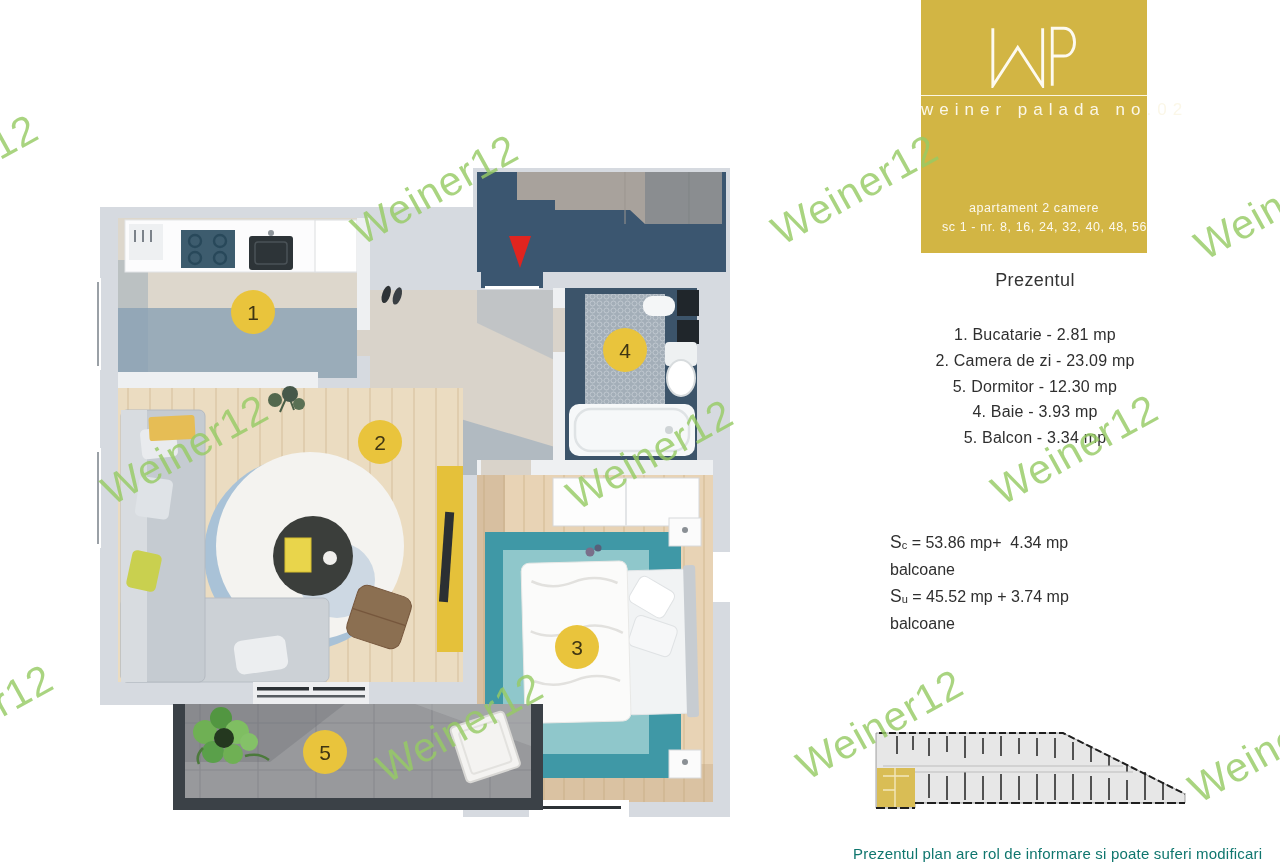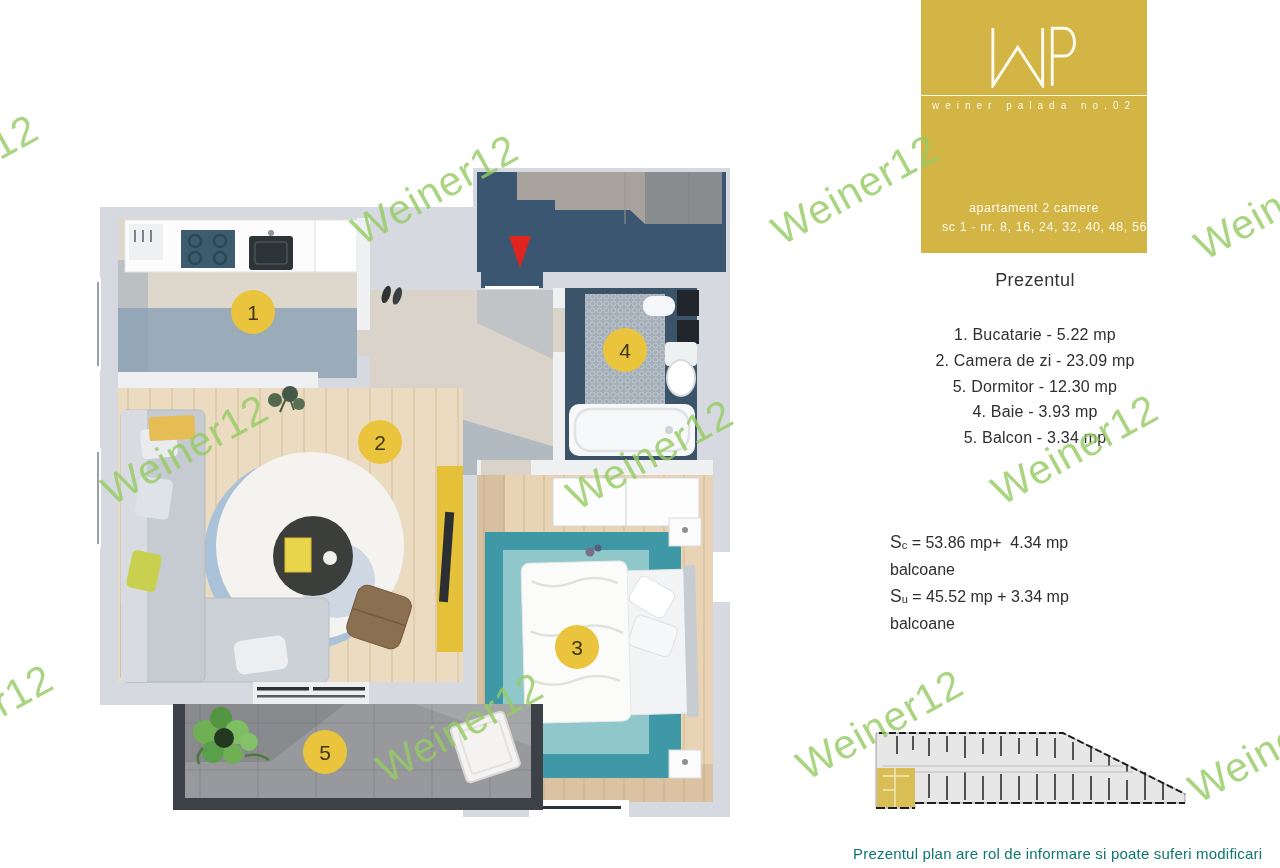--- a/index.html
+++ b/index.html
@@ -10,21 +10,21 @@
   .wm { position:absolute; font-size:41px; letter-spacing:1px; color:rgba(150,202,100,0.82);
         transform:translate(-50%,-50%) rotate(-29deg); white-space:nowrap; pointer-events:none; z-index:40; }
 
   
   .floorplan { position:absolute; left:85px; top:160px; width:660px; height:670px; z-index:10; }
 
   
   .logo-card { position:absolute; left:921px; top:0; width:226px; height:253px; background:#d2b544; z-index:20; }
   .logo-card .monogram { position:absolute; left:68px; top:26px; }
   .logo-card .divider { position:absolute; left:0; top:95px; width:100%; height:1px; background:rgba(255,253,243,0.9); }
-  .logo-card .brand { position:absolute; top:100px; width:100%; text-align:center; font-size:10px;
+  .logo-card .brand { position:absolute; top:100px; width:100%; text-align:center; font-size:17px;
                       letter-spacing:6px; color:#fbf7e8; white-space:nowrap; }
   .logo-card .sub1 { position:absolute; top:201px; width:100%; text-align:center; font-size:12.5px;
                      letter-spacing:0.6px; color:#fcf9ee; }
   .logo-card .sub2 { position:absolute; top:220px; width:100%; text-align:right; font-size:12.5px;
                      letter-spacing:0.6px; color:#fcf9ee;padding-left:20px; }
 
   
   .suprafete { position:absolute; left:920px; top:270px; width:230px; text-align:center;
                font-size:18px; color:#343434; letter-spacing:0.4px; z-index:20; }
   .room-list { position:absolute; left:890px; top:322px; width:290px; text-align:center;
@@ -272,31 +272,31 @@
     </svg>
     <div class="divider"></div>
     <div class="brand">weiner palada no.02</div>
     <div class="sub1">apartament 2 camere</div>
     <div class="sub2">sc 1 - nr. 8, 16, 24, 32, 40, 48, 56</div>
   </div>
 
   <div class="suprafete">Prezentul</div>
 
   <div class="room-list">
-    <div>1. Bucatarie - 5.22 mp</div>
+    <div>1. Bucatarie - 2.81 mp</div>
     <div>2. Camera de zi - 23.09 mp</div>
     <div>5. Dormitor - 12.30 mp</div>
     <div>4. Baie - 3.93 mp</div>
     <div>5. Balcon - 3.34 mp</div>
   </div>
 
   <div class="totals">
     <div class="tline"><span class="big">S</span><span class="subsc">c</span><span> = 53.86 mp+  4.34 mp</span></div>
     <div>balcoane</div>
-    <div class="tline"><span class="big">S</span><span class="subsc">u</span><span> = 45.52 mp + 3.34 mp</span></div>
+    <div class="tline"><span class="big">S</span><span class="subsc">u</span><span> = 45.52 mp + 3.74 mp</span></div>
     <div>balcoane</div>
   </div>
 
   <svg class="keyplan" viewBox="0 0 320 88" xmlns="http://www.w3.org/2000/svg">
     <path d="M6,7 H190 L312,68 V77 H42 V82 H3 V7 Z" fill="#e7e7e7" stroke="#8a8a8a" stroke-width="0.8"></path>
     <path d="M24,10 V28 M24,50 V74 M40,10 V24 M40,52 V74 M56,12 V30 M56,48 V72 M74,10 V26 M74,50 V74
              M92,10 V32 M92,46 V74 M110,12 V28 M110,50 V74 M128,10 V30 M128,48 V74 M146,12 V28 M146,50 V74
              M164,12 V30 M164,48 V74 M182,12 V32 M182,48 V74 M200,16 V34 M200,48 V74 M218,22 V36 M218,50 V74
              M236,30 V40 M236,52 V74 M254,38 V46 M254,54 V74 M272,46 V74 M290,56 V74" stroke="#2d2d2d" stroke-width="1.6" fill="none"></path>
     <path d="M10,40 H250 M10,46 H260" stroke="#bdbdbd" stroke-width="1" fill="none"></path>

